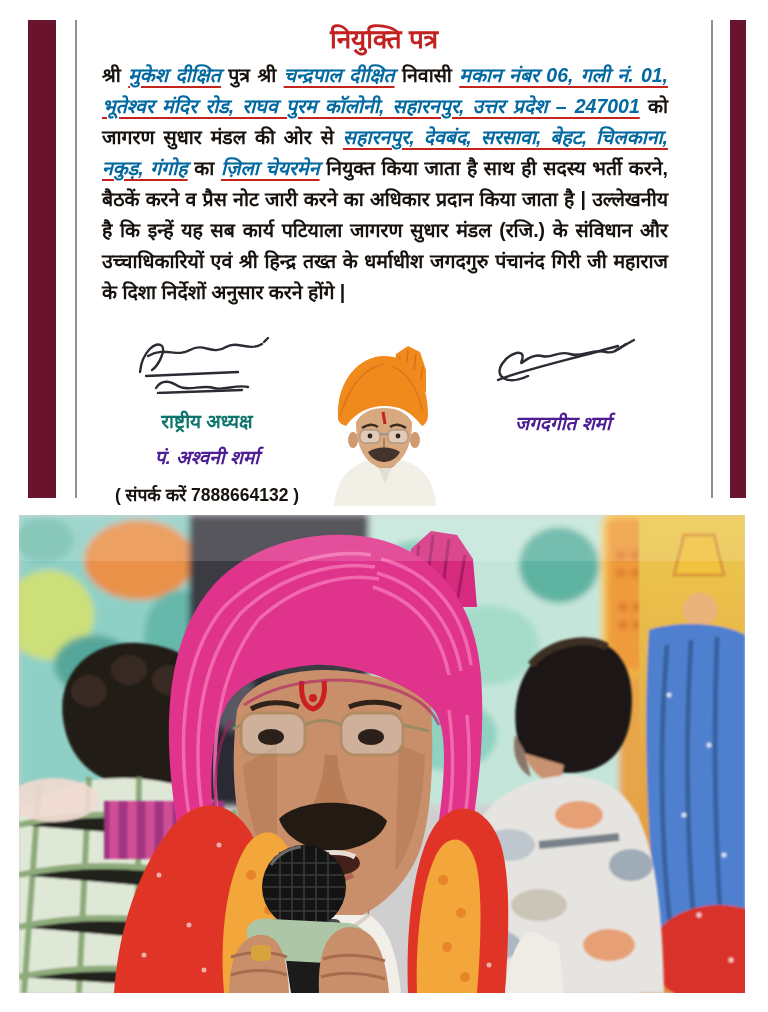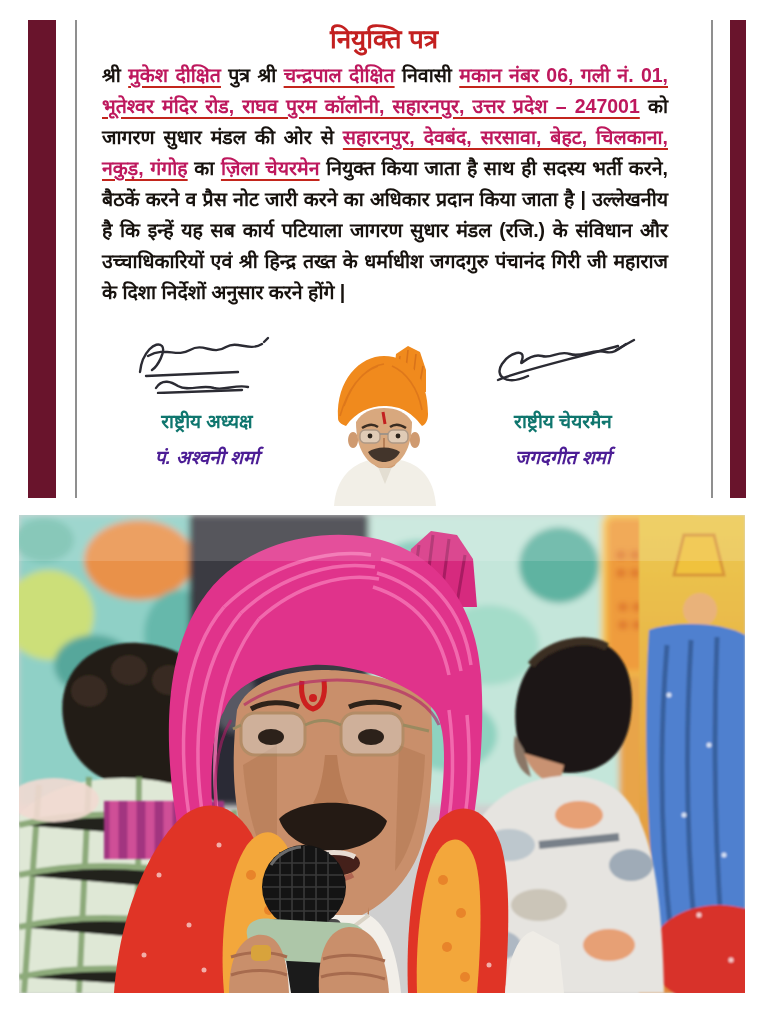--- a/index.html
+++ b/index.html
@@ -11,21 +11,21 @@
   .maroon-bar.left{left:28px;width:28px;}
   .maroon-bar.right{left:730px;width:16px;}
   .thin-rule{position:absolute;top:20px;height:478px;width:2px;background:#8f8f8f;}
   .thin-rule.left{left:75px;}
   .thin-rule.right{left:711px;}
   .doc-title{position:absolute;left:0;top:20px;width:768px;text-align:center;
              font-size:26px;font-weight:bold;color:#c32020;margin:0;}
   .doc-body{position:absolute;left:102px;top:60px;width:566px;margin:0;
             font-size:19.5px;line-height:31px;font-weight:bold;color:#17120e;
             text-align:justify;}
-  .run-red{color:#be185d;text-decoration:underline;
+  .run-red{color:#0369a1;font-style:italic;text-decoration:underline;
            text-decoration-color:#c3251c;text-decoration-thickness:2px;text-underline-offset:4px;}
   .sig-row{position:absolute;left:88px;top:332px;width:594px;display:flex;
            justify-content:space-between;align-items:flex-start;}
   .sig-block{width:238px;text-align:center;}
   .sig-hand{height:62px;margin-bottom:2px;}
   .sig-role{font-size:19px;font-weight:bold;color:#0f766e;margin-top:8px;}
   .sig-name{font-size:19px;font-weight:bold;font-style:italic;color:#4c1d95;margin-top:10px;}
   .sig-contact{font-size:17.5px;font-weight:bold;color:#17120e;margin-top:12px;white-space:nowrap;}
   .portrait{width:118px;height:162px;flex:0 0 auto;margin-top:12px;}
   
@@ -54,20 +54,21 @@
           <g fill="none" stroke="#2b2b33" stroke-width="2.4" stroke-linecap="round">
             <path d="M28,40 C30,20 44,8 50,14 C54,19 46,34 40,38 M36,24 C54,14 64,26 78,18 C92,10 100,24 114,15 C126,8 136,20 150,12"></path>
             <path d="M152,10 l4,-4"></path>
             <path d="M34,44 L126,40"></path>
             <path d="M44,56 C50,46 60,50 66,54 C76,60 90,52 102,56 C112,59 124,52 136,55"></path>
             <path d="M46,61 L130,58"></path>
           </g>
         </svg>
         <div class="sig-role">राष्ट्रीय अध्यक्ष</div>
         <div class="sig-name">पं. अश्वनी शर्मा</div>
+        <div class="sig-contact">( संपर्क करें  7888664132 )</div>
       </div>
 
       <div class="portrait">
         <svg viewBox="0 0 118 162" width="118" height="162">
           <rect x="0" y="0" width="118" height="162" fill="#ffffff"></rect>
           <g>
 
             <path d="M8,162 C10,134 26,120 44,116 L74,116 C94,120 108,134 110,162 Z" fill="#f2efe7"></path>
             <path d="M50,118 L59,140 L68,118 Z" fill="#e3ded2"></path>
 
@@ -98,21 +99,20 @@
       </div>
 
       <div class="sig-block">
         <svg class="sig-hand" viewBox="0 0 190 62">
           <g fill="none" stroke="#2b2b33" stroke-width="2.4" stroke-linecap="round">
             <path d="M60,44 C38,54 26,44 34,32 C42,20 58,16 54,28 C50,38 60,20 74,24 C84,27 90,18 102,22 C114,26 124,16 138,20 C146,22 152,16 158,12"></path>
             <path d="M30,48 C48,40 100,28 150,14"></path>
             <path d="M148,18 L166,8"></path>
           </g>
         </svg>
-        <div class="sig-role">राष्ट्रीय चेयरमैन</div>
         <div class="sig-name">जगदगीत शर्मा</div>
       </div>
     </div>
   </section>
 
   <section class="photo">
     <svg viewBox="0 0 726 478" width="726" height="478">
       <defs>
         <filter id="b3" x="-10%" y="-10%" width="120%" height="120%">
             <feGaussianBlur stdDeviation="3"></feGaussianBlur>

